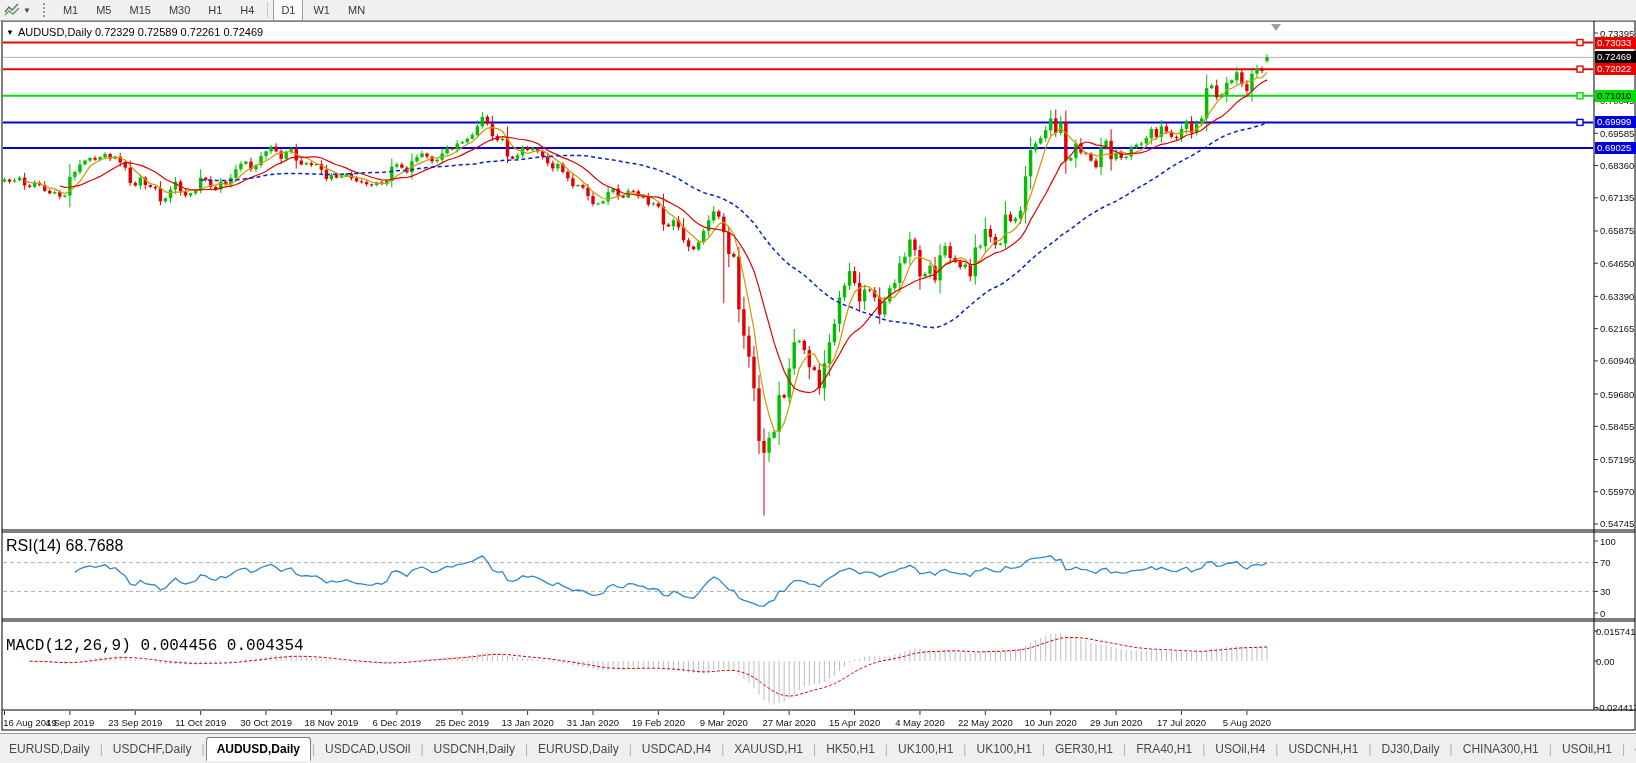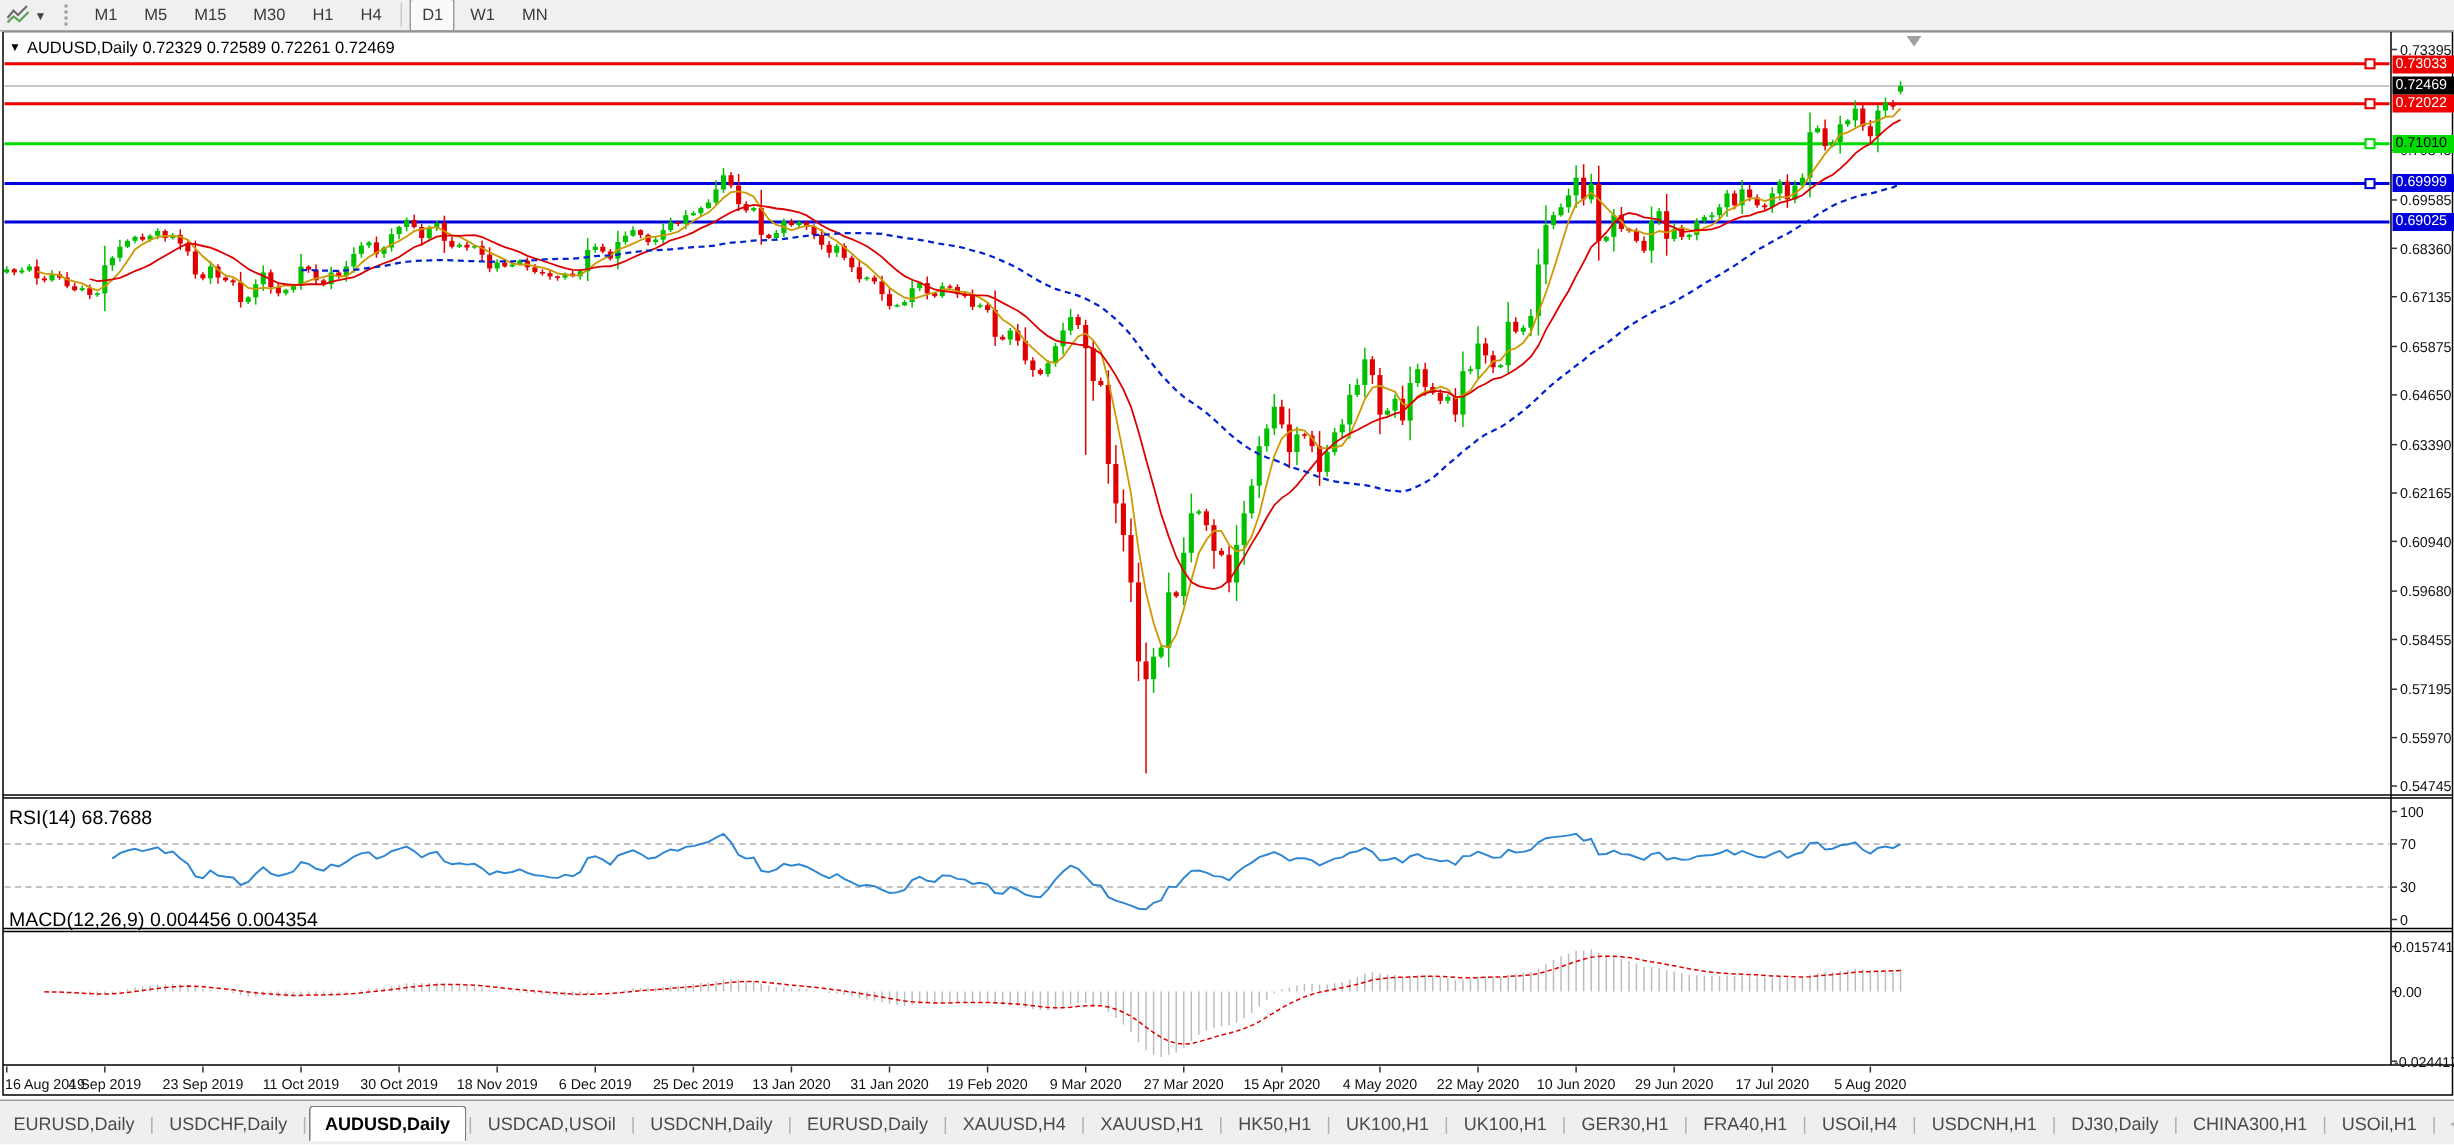--- a/index.html
+++ b/index.html
@@ -16,21 +16,21 @@
   .tb-grip{width:3px;height:14px;border-left:2px dotted #9a9a9a;margin:0 6px 0 8px;}
   .tb-vsep{width:1px;height:16px;background:#c8c8c8;margin:0 4px;}
   .tf-btn{padding:3px 7px;margin:0 1px;border:1px solid transparent;border-radius:2px;
           color:#3a3a3a;cursor:default;line-height:14px;}
   .tf-btn.active{background:#fafafa;border:1px solid #9f9f9f;}
 
   
   .chart-title{position:absolute;left:6px;top:26px;z-index:4;font-size:11px;
                font-weight:normal;color:#000;white-space:pre;}
   .chart-title .tri{font-size:8px;margin-right:4px;vertical-align:1px;}
-  .pane-label{position:absolute;z-index:4;font-size:13px;color:#000;text-align:center;}
+  .pane-label{position:absolute;z-index:4;font-size:16px;color:#000;text-align:center;}
   .axis-lbl{position:absolute;left:1595px;width:41px;height:12px;z-index:4;
             font-size:9.5px;line-height:12px;padding-left:2px;white-space:nowrap;}
 
   
   .tabbar{position:absolute;left:0;top:733px;width:1636px;height:30px;z-index:5;
           background:#efefef;border-top:1px solid #9a9a9a;
           display:flex;align-items:center;font-size:12px;color:#4a4a4a;justify-content:space-between;}
   .tab{padding:4px 9px;cursor:default;white-space:nowrap;}
   .tab.active{background:#fff;border:1px solid #7d7d7d;border-bottom:1px solid #fff;
               border-radius:3px 3px 0 0;font-weight:bold;color:#000;padding:4px 10px;}
@@ -948,21 +948,21 @@
         <line x1="1181.52" y1="711" x2="1181.52" y2="715" stroke="#333"></line>
         <text x="1181.52" y="726" text-anchor="middle" font-size="9.5px" fill="#111">17 Jul 2020</text>
         <line x1="1246.91" y1="711" x2="1246.91" y2="715" stroke="#333"></line>
         <text x="1246.91" y="726" text-anchor="middle" font-size="9.5px" fill="#111">5 Aug 2020</text>
       </g>
     </svg>
 
   <div class="chart-title"><span class="tri">▼</span><span>AUDUSD,Daily</span><span> </span><span>0.72329 0.72589 0.72261 0.72469</span></div>
 
   <div class="pane-label" style="left:6px;top:537px;">RSI(14) 68.7688</div>
-  <div class="pane-label" style="left:6px;top:605px;">MACD(12,26,9) 0.004456 0.004354</div>
+  <div class="pane-label" style="left:6px;top:637px;font-family:Liberation Mono, monospace;">MACD(12,26,9) 0.004456 0.004354</div>
 
   <div id="axis-labels">
       <span class="axis-lbl" style="top: 36.5304px; background: rgb(238, 0, 0); color: rgb(255, 255, 255);">0.73033</span>
       <span class="axis-lbl" style="top: 63.147px; background: rgb(238, 0, 0); color: rgb(255, 255, 255);">0.72022</span>
       <span class="axis-lbl" style="top: 89.7899px; background: rgb(0, 221, 0); color: rgb(0, 0, 0);">0.71010</span>
       <span class="axis-lbl" style="top: 116.406px; background: rgb(0, 0, 221); color: rgb(255, 255, 255);">0.69999</span>
       <span class="axis-lbl" style="top: 142.049px; background: rgb(0, 0, 221); color: rgb(255, 255, 255);">0.69025</span>
       <span class="axis-lbl" style="top: 51.3788px; background: rgb(0, 0, 0); color: rgb(255, 255, 255);">0.72469</span>
     </div>
 
@@ -973,21 +973,21 @@
         <span class="tab">USDCHF,Daily</span>
         <span class="tab-sep">|</span>
         <span class="tab active">AUDUSD,Daily</span>
         <span class="tab-sep">|</span>
         <span class="tab">USDCAD,USOil</span>
         <span class="tab-sep">|</span>
         <span class="tab">USDCNH,Daily</span>
         <span class="tab-sep">|</span>
         <span class="tab">EURUSD,Daily</span>
         <span class="tab-sep">|</span>
-        <span class="tab">XAUUSD,H4</span>
+        <span class="tab">USDCAD,H4</span>
         <span class="tab-sep">|</span>
         <span class="tab">XAUUSD,H1</span>
         <span class="tab-sep">|</span>
         <span class="tab">HK50,H1</span>
         <span class="tab-sep">|</span>
         <span class="tab">UK100,H1</span>
         <span class="tab-sep">|</span>
         <span class="tab">UK100,H1</span>
         <span class="tab-sep">|</span>
         <span class="tab">GER30,H1</span>

